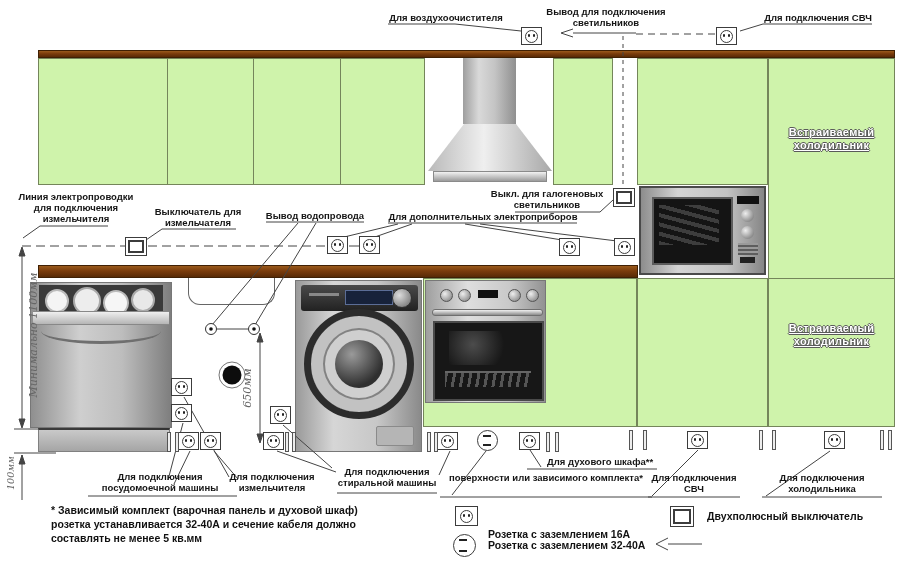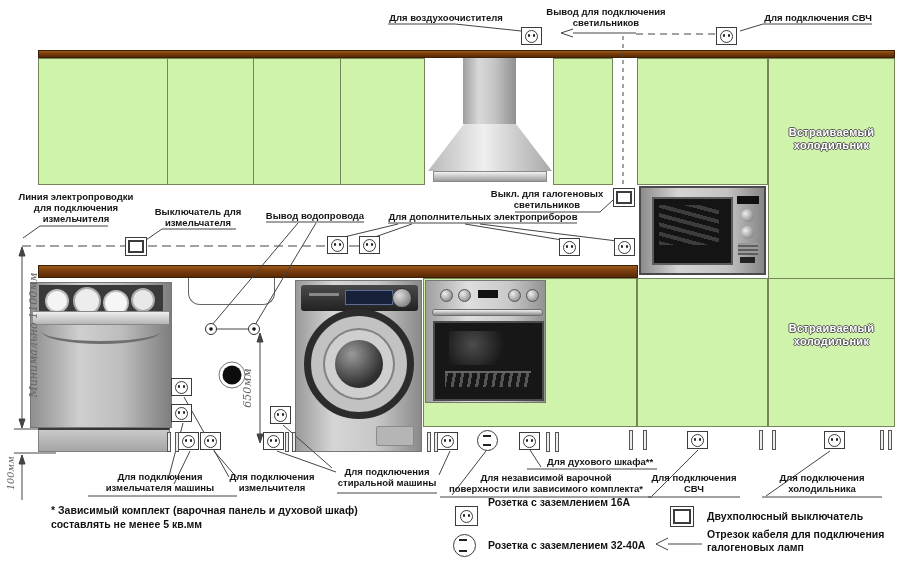--- a/index.html
+++ b/index.html
@@ -12,21 +12,21 @@
   .wood{position:absolute;background:linear-gradient(#9a5a1c,#7a3c0c 45%,#582a06);
         border:1px solid #3f2004;box-sizing:border-box;}
   
   .lbl{position:absolute;font-weight:bold;font-size:9.5px;line-height:11px;color:#151515;
        white-space:nowrap;text-align:center;transform:translateX(-50%);}
   .lbl.left{transform:none;text-align:left;}
   .dim{position:absolute;font-family:"DejaVu Serif",serif;font-style:italic;color:#666;
        text-align:center;transform:rotate(-90deg);}
   .frt{position:absolute;width:127px;text-align:center;font-weight:bold;font-size:11px;
        line-height:13px;color:#fff;letter-spacing:.3px;
-       text-shadow:-1px 0 #5a5a5a,1px 0 #5a5a5a,0 -1px #5a5a5a,0 1px #5a5a5a;}
+       text-shadow:-1px 0 #5a5a5a,1px 0 #5a5a5a,0 -1px #5a5a5a,0 1px #5a5a5a;text-decoration:underline;}
   .fn{position:absolute;font-weight:bold;font-size:10.5px;line-height:14px;color:#111;white-space:nowrap;margin-left:21px;}
   .lg{position:absolute;font-weight:bold;font-size:10.5px;line-height:13px;color:#111;}
   
   .s16{position:absolute;width:21px;height:18px;background:#fff;border:1.5px solid #3c3c3c;
        box-sizing:border-box;display:flex;align-items:center;justify-content:center;}
   .s16 i{display:block;width:11px;height:11px;border:1px solid #3c3c3c;border-radius:50%;position:relative;}
   .s16 i::before,.s16 i::after{content:"";position:absolute;width:2.4px;height:2.4px;background:#222;
        border-radius:50%;top:3.8px;}
   .s16 i::before{left:1.6px}.s16 i::after{right:1.6px}
   .s40{position:absolute;width:21px;height:21px;background:#fff;border:1.5px solid #3c3c3c;
@@ -301,52 +301,51 @@
     <div>Выкл. для галогеновых</div>
     <div>светильников</div>
   </div>
 
   <div class="dim" style="left:-35px;top:327px;width:140px;height:16px;font-size:11px;">Минимально 1100мм</div>
   <div class="dim" style="left:223px;top:381px;width:50px;height:14px;font-size:11px;">650мм</div>
   <div class="dim" style="left:-12px;top:467px;width:46px;height:12px;font-size:9.5px;">100мм</div>
 
   <div class="lbl" style="left:160px;top:471px;">
     <div>Для подключения</div>
-    <div>измельчателя машины</div>
+    <div>посудомоечной машины</div>
   </div>
   <div class="lbl" style="left:272px;top:471px;">
     <div>Для подключения</div>
     <div>измельчителя</div>
   </div>
   <div class="lbl" style="left:387px;top:466px;">
     <div>Для подключения</div>
     <div>стиральной машины</div>
   </div>
   <div class="lbl left" style="left:547px;top:456px;">Для духового шкафа**</div>
   <div class="lbl" style="left:546px;top:472px;">
-    <div>Для независимой варочной</div>
     <div>поверхности или зависимого комплекта*</div>
   </div>
   <div class="lbl" style="left:694px;top:472px;">
     <div>Для подключения</div>
     <div>СВЧ</div>
   </div>
   <div class="lbl" style="left:822px;top:472px;">
     <div>Для подключения</div>
     <div>холодильника</div>
   </div>
 
   <div class="fn" style="left:30px;top:503px;">
     <div>* Зависимый комплект (варочная панель и духовой шкаф)</div>
+    <div>розетка устанавливается 32-40А и сечение кабеля должно</div>
     <div>составлять не менее 5 кв.мм</div>
   </div>
 
   <div class="s16" style="left:455px;top:506px;width:23px;height:20px;">
       <i></i>
     </div>
-  <div class="lg" style="left:488px;top:496px;">Розетка с заземлением 16А</div>
+  <div class="lg" style="left:488px;top:528px;">Розетка с заземлением 16А</div>
   <div class="s40" style="left:453px;top:534px;width:23px;height:23px;"></div>
   <div class="lg" style="left:488px;top:539px;">Розетка с заземлением 32-40А</div>
   <div class="sw" style="left:670px;top:506px;width:24px;height:21px;"></div>
   <div class="lg" style="left:707px;top:510px;">Двухполюсный выключатель</div>
-  <div class="lg" style="left:707px;top:528px;width:188px;">Отрезок кабеля для подключения галогеновых ламп</div>
 
 </div>
 
 </body></html>

